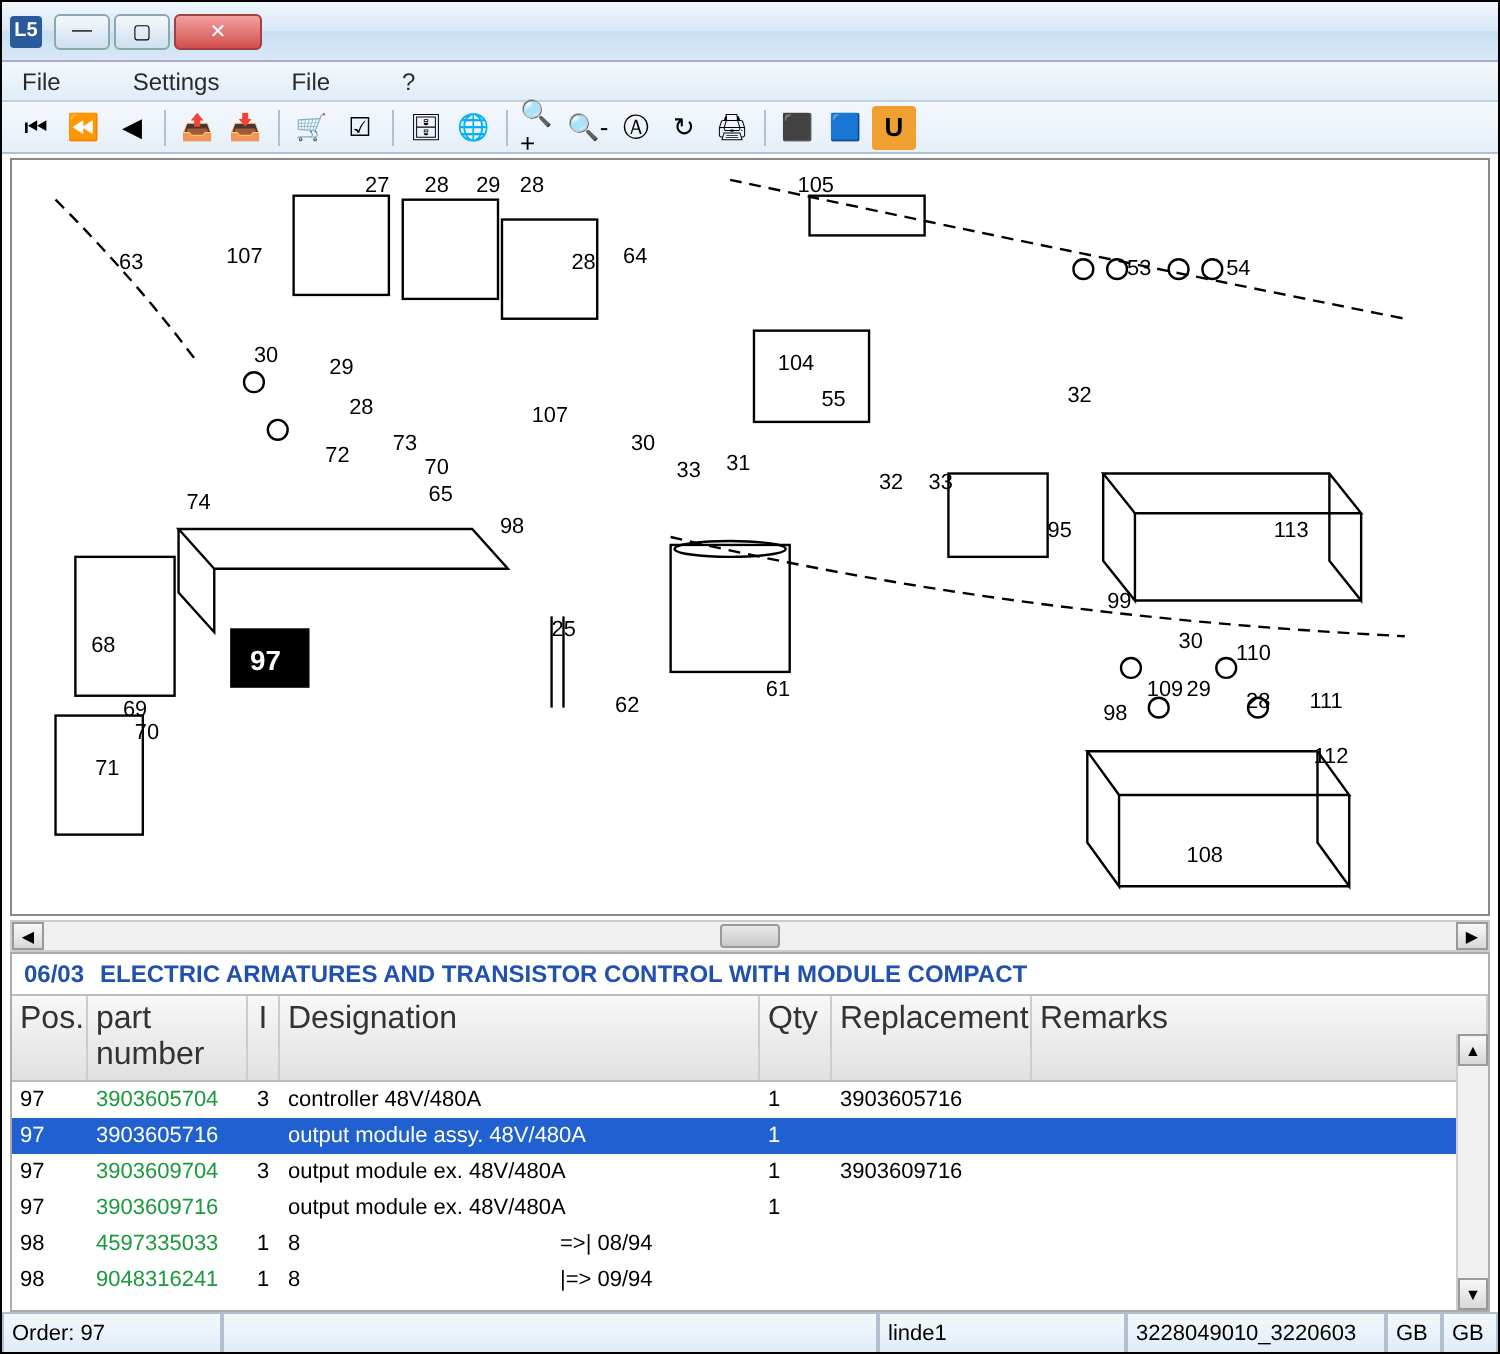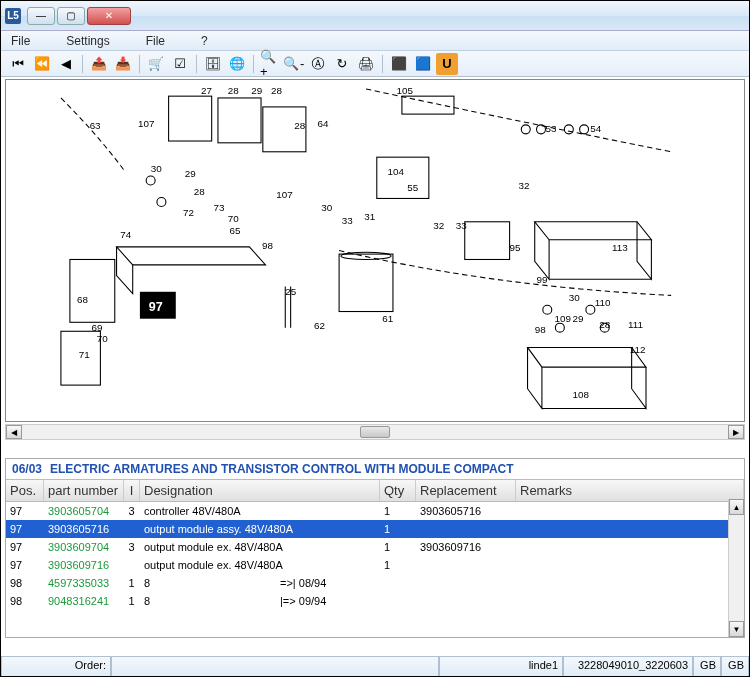--- a/index.html
+++ b/index.html
@@ -27,43 +27,43 @@
 .drawing-area { flex: 1; background: #fff; border: 1px solid #888; margin: 2px 4px; position: relative; overflow: hidden; }
 .drawing-area svg { width: 100%; height: 100%; }
 
 
 .hscroll { height: 16px; background: #f0f0f0; border: 1px solid #ccc; margin: 0 4px; display: flex; align-items: center; }
 .hscroll-btn { width: 16px; height: 14px; background: linear-gradient(#f8f8f8,#d8d8d8); border: 1px solid #999; display: flex; align-items: center; justify-content: center; font-size: 8px; cursor: pointer; }
 .hscroll-track { flex: 1; position: relative; height: 14px; }
 .hscroll-thumb { position: absolute; left: 50%; width: 30px; height: 12px; top: 1px; transform: translateX(-50%); background: linear-gradient(#e8e8e8,#c8c8c8); border: 1px solid #999; border-radius: 2px; }
 
 
-.list-panel { height: 180px; margin: 18px 4px; display: flex; flex-direction: column; background: #fff; border: 1px solid #aaa; }
+.list-panel { height: 180px; margin: 0 4px; display: flex; flex-direction: column; background: #fff; border: 1px solid #aaa; }
 .list-title-row { padding: 3px 6px; display: flex; gap: 8px; color: #2050b0; font-weight: bold; font-size: 12px; }
 .parts-table { flex: 1; overflow: hidden; position: relative; }
 .thead { display: flex; background: linear-gradient(#f8f8f8,#e0e0e0); border-top: 1px solid #bbb; border-bottom: 1px solid #bbb; }
-.th { padding: 3px 4px; font-size: 13px; color: #333; border-right: 1px solid #ccc; }
+.th { padding: 3px 4px; font-size: 16px; color: #333; border-right: 1px solid #ccc; }
 .tbody { background: #fff; }
 .tr { display: flex; height: 18px; align-items: center; }
 .tr.selected { background: #2060d0; color: #fff; }
 .td { padding: 1px 4px; font-size: 11px; border-right: 1px solid transparent; white-space: nowrap; overflow: hidden; }
 .td.pn { color: #1a9a3a; }
 .td.pn-purple { color: #b030d0; }
 .tr.selected .td.pn, .tr.selected .td.pn-purple { color: #fff; }
 .col-pos{width:38px} .col-pn{width:80px} .col-i{width:16px;text-align:center} .col-des{width:240px} .col-qty{width:36px} .col-rep{width:100px} .col-rem{flex:1}
 
 
 .vscroll { position: absolute; right: 0; top: 20px; bottom: 0; width: 16px; background: #f0f0f0; border-left: 1px solid #ccc; }
 .vscroll-btn { height: 16px; background: linear-gradient(#f8f8f8,#d8d8d8); border: 1px solid #999; font-size: 8px; display:flex;align-items:center;justify-content:center; cursor:pointer; }
 .vscroll-track { position: absolute; top: 16px; bottom: 16px; left: 0; right: 0; }
 .vscroll-btn.bot { position: absolute; bottom: 0; left: 0; right: 0; }
 
 
 .statusbar { height: 20px; background: linear-gradient(#f4f8fc,#e0ecf8); border-top: 1px solid #b0c0d0; display: flex; align-items: stretch; font-size: 11px; }
-.status-cell { border: 1px solid #b0c0d0; border-top: none; border-bottom: none; padding: 2px 4px; display: flex; align-items: flex-end; flex-direction: column; }
+.status-cell { border: 1px solid #b0c0d0; border-top: none; border-bottom: none; padding: 2px 4px; display: flex; align-items: center; }
 .diagram-num { font-family: Arial; font-size: 11px; fill: #000; }
 .highlight-box { fill: #000; }
 .highlight-text { fill: #fff; font-family: Arial; font-size: 14px; font-weight: bold; }
 </style>
 </head>
 <body>
 
 <div class="window">
 
   <div class="titlebar">

